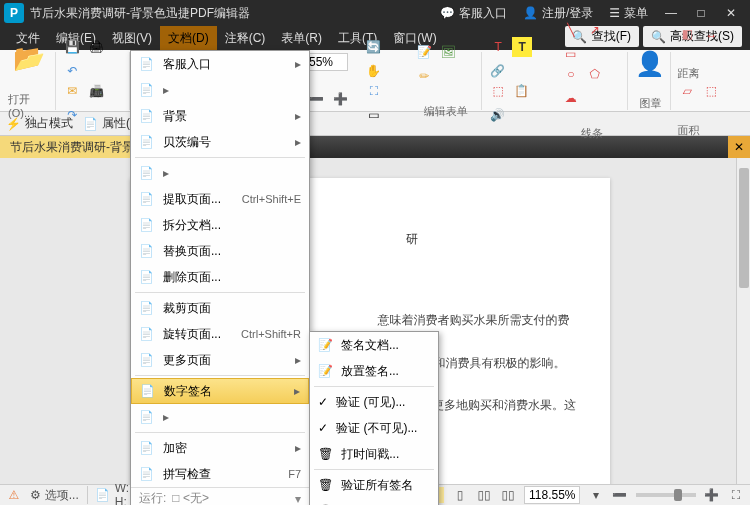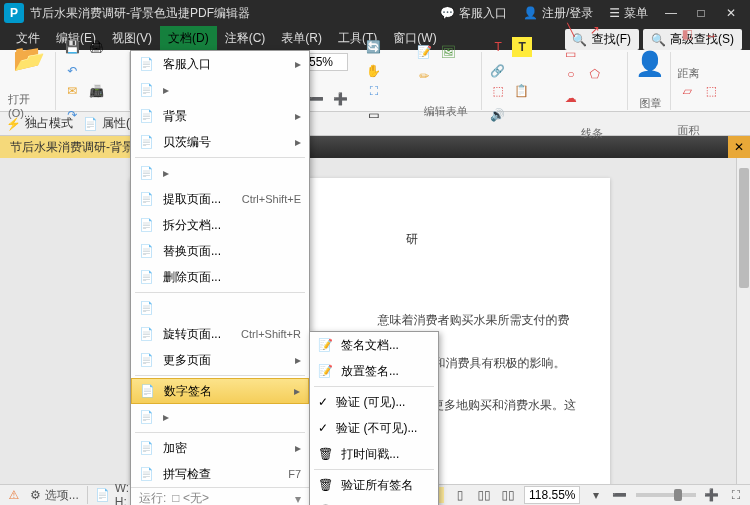--- a/index.html
+++ b/index.html
@@ -2,23 +2,23 @@
 <html><head>
 <meta charset="utf-8">
 <style>
 *{margin:0;padding:0;box-sizing:border-box;font-family:"Microsoft YaHei",sans-serif;font-size:12px}
 body{width:750px;height:505px;background:#fff;overflow:hidden;position:relative}
 .titlebar{height:26px;background:#2a2a2a;color:#ddd;display:flex;align-items:center;padding:0 4px}
 .titlebar .logo{width:20px;height:20px;background:#0099cc;border-radius:3px;display:flex;align-items:center;justify-content:center;color:#fff;font-weight:bold;margin-right:6px}
 .titlebar .title{flex:1;color:#ddd;font-size:12px}
 .titlebar .tbtn{padding:0 8px;color:#ddd;cursor:pointer;display:flex;align-items:center;gap:4px}
 .titlebar .winbtn{width:30px;text-align:center;color:#ddd;cursor:pointer}
-.menubar{height:24px;background:#2a2a2a;color:#ddd;display:flex;align-items:flex-end;padding:0 8px}
+.menubar{height:24px;background:#2a2a2a;color:#ddd;display:flex;align-items:flex-start;padding:0 8px}
 .menubar .mitem{padding:0 8px;height:24px;display:flex;align-items:center;cursor:pointer}
-.menubar .mitem.active{background:#15803d;color:#000}
+.menubar .mitem.active{background:#a16207;color:#000}
 .menubar .spacer{flex:1}
 .menubar .searchbtn{background:#eee;color:#000;padding:2px 8px;margin-left:4px;border-radius:2px;display:flex;align-items:center;gap:4px}
 .toolbar{height:62px;background:#f8f8f8;border-bottom:1px solid #ccc;display:flex;align-items:center;padding:2px 4px;gap:2px}
 .tgroup{display:flex;flex-direction:column;align-items:center;padding:0 4px;border-right:1px solid #ddd;height:58px;justify-content:center}
 .tgroup.noborder{border:none}
 .tgroup .ticons{display:flex;gap:4px;flex-wrap:wrap}
 .tgroup .tlabel{font-size:11px;color:#666;margin-top:18px}
 .ticon{width:20px;height:20px;display:flex;align-items:center;justify-content:center;cursor:pointer}
 .bigicon{width:32px;height:32px}
 .subtoolbar{height:24px;background:#f0f0f0;border-bottom:1px solid #ccc;display:flex;align-items:center;padding:0 6px;gap:10px}
@@ -253,20 +253,21 @@
       <span class="dicon">📄</span>
       <span class="dlabel">替换页面...</span>
     </div>
     <div class="ditem">
       <span class="dicon">📄</span>
       <span class="dlabel">删除页面...</span>
     </div>
     <div class="dsep"></div>
     <div class="ditem">
       <span class="dicon">📄</span>
+      <span class="dlabel">裁剪页面</span>
     </div>
     <div class="ditem">
       <span class="dicon">📄</span>
       <span class="dlabel">旋转页面...</span>
       <span class="dshort">Ctrl+Shift+R</span>
     </div>
     <div class="ditem">
       <span class="dicon">📄</span>
       <span class="dlabel">更多页面</span>
       <span class="darrow">▸</span>

